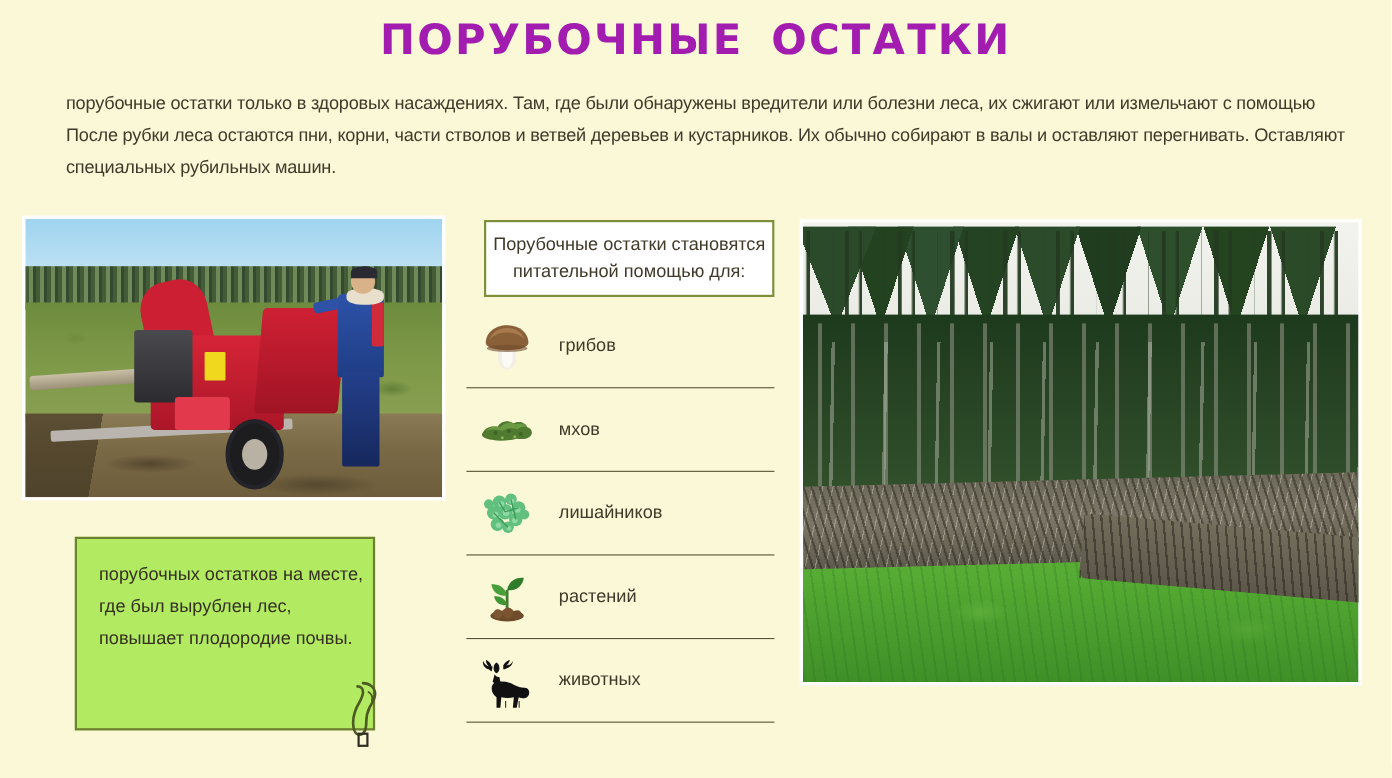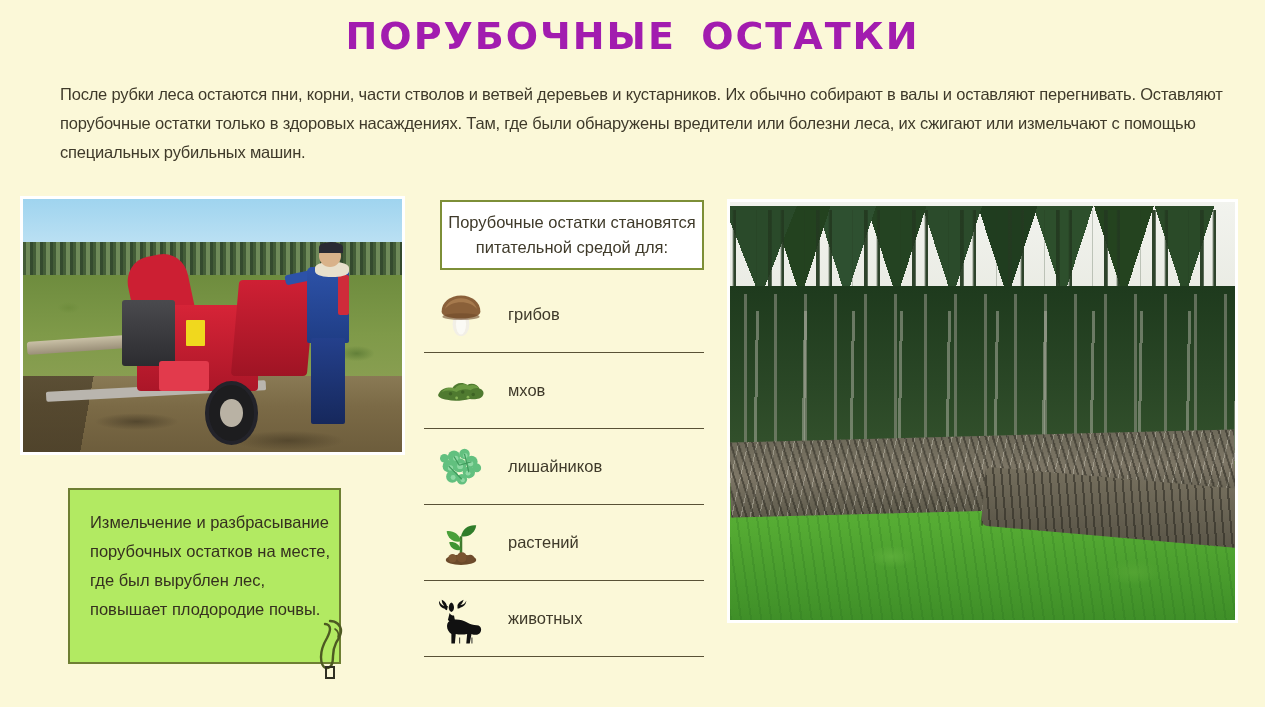--- a/index.html
+++ b/index.html
@@ -338,22 +338,22 @@
   }
 </style>
 </head>
 <body>
 
 <div id="slide">
 
   <div id="title">ПОРУБОЧНЫЕ  ОСТАТКИ</div>
 
   <div id="intro">
+    <span class="ln">порубочные остатки только в здоровых насаждениях. Там, где были обнаружены вредители или болезни леса, их сжигают или измельчают с помощью</span>
     <span class="ln">После рубки леса остаются пни, корни, части стволов и ветвей деревьев и кустарников. Их обычно собирают в валы и оставляют перегнивать.  Оставляют</span>
-    <span class="ln">порубочные остатки только в здоровых насаждениях. Там, где были обнаружены вредители или болезни леса, их сжигают или измельчают с помощью</span>
     <span class="ln">специальных рубильных машин.</span>
   </div>
 
   <div class="photo" id="photo-left">
     <div class="inner">
       <div class="lp-sky"></div>
       <div class="lp-treeline"></div>
       <div class="lp-field"></div>
       <div class="lp-ground"></div>
       <div class="lp-log"></div>
@@ -384,21 +384,21 @@
       <div class="rp-trunks"></div>
       <div class="rp-trunks2"></div>
       <div class="rp-grass"></div>
       <div class="rp-slash"></div>
       <div class="rp-slash2"></div>
     </div>
   </div>
 
   <div id="info-header">
     <span>Порубочные остатки становятся</span>
-    <span>питательной средой для:</span>
+    <span>питательной помощью для:</span>
   </div>
 
   <div id="benefit-list">
 
     <div class="benefit-row">
       <span class="benefit-icon">
         <svg viewBox="0 0 64 64" width="54" height="54" aria-hidden="true">
           <ellipse cx="32" cy="43" rx="10" ry="14" fill="#f2efe6"></ellipse>
           <ellipse cx="32" cy="43" rx="6" ry="12" fill="#fbfaf5"></ellipse>
           <path d="M9 28c0-11 10-19 23-19s23 8 23 19c0 5-10 8-23 8S9 33 9 28z" fill="#8a6039"></path>
@@ -485,21 +485,20 @@
             <path d="M30 53l1 0 0 7-1 0zM44 53l1 0 0 7-1 0z"></path>
           </g>
         </svg>
       </span>
       <span class="benefit-label">животных</span>
     </div>
 
   </div>
 
   <div id="callout">
-    <span class="ln">Измельчение и разбрасывание</span>
     <span class="ln">порубочных остатков на месте,</span>
     <span class="ln">где был вырублен лес,</span>
     <span class="ln">повышает плодородие почвы.</span>
   </div>
 
   <div id="carabiner">
     <svg viewBox="0 0 34 68" width="34" height="68" aria-hidden="true">
       <path d="M17 4c6 0 11 4 11 10 0 5-3 8-5 12-2 4-3 8-3 13 0 7-2 12-6 12s-6-5-6-11c0-8 3-14 6-19 2-4 3-6 3-9 0-3-2-5-5-5" fill="none" stroke="#4d5a22" stroke-width="2.4" stroke-linecap="round"></path>
       <path d="M22 12c3 2 4 5 3 8" fill="none" stroke="#4d5a22" stroke-width="1.6" stroke-linecap="round"></path>
       <rect x="13" y="50" width="8" height="11" fill="none" stroke="#2f2f23" stroke-width="2"></rect>

